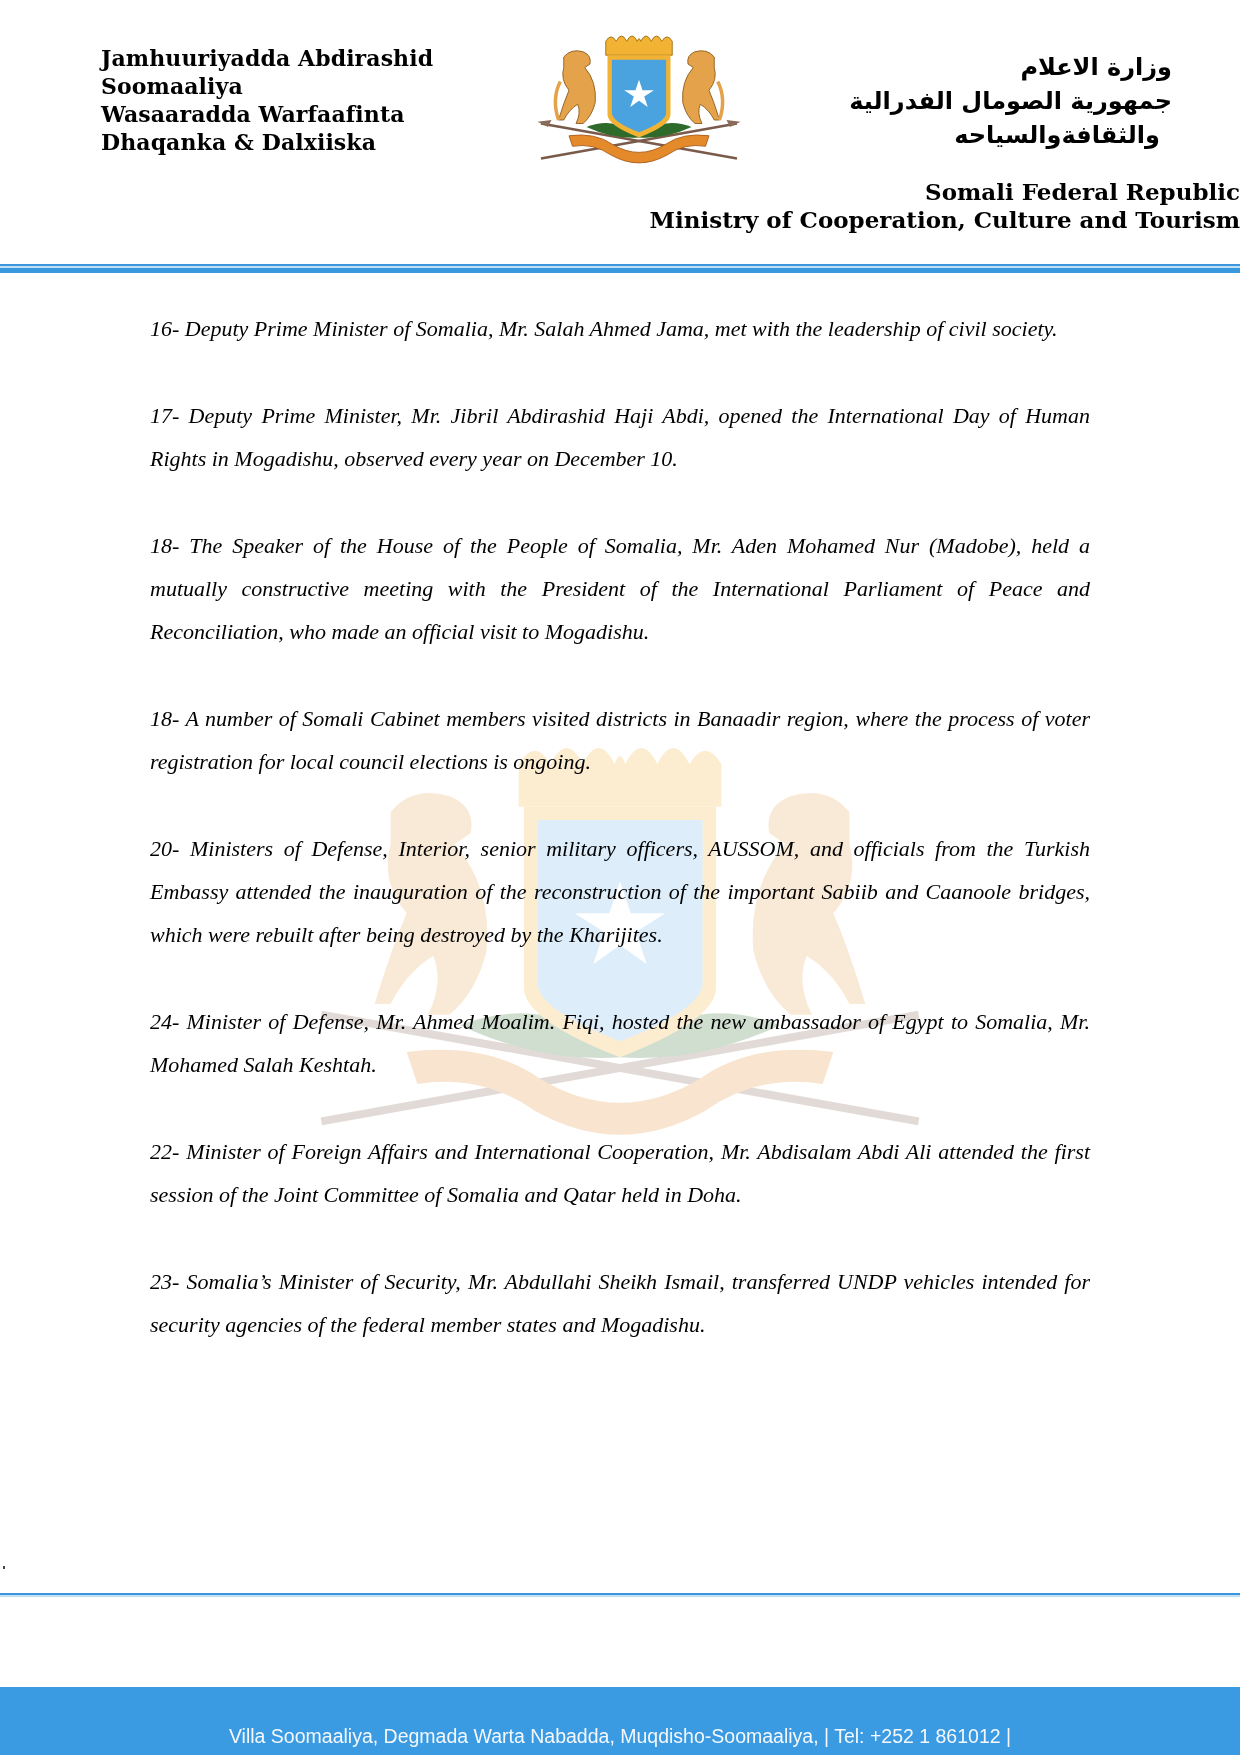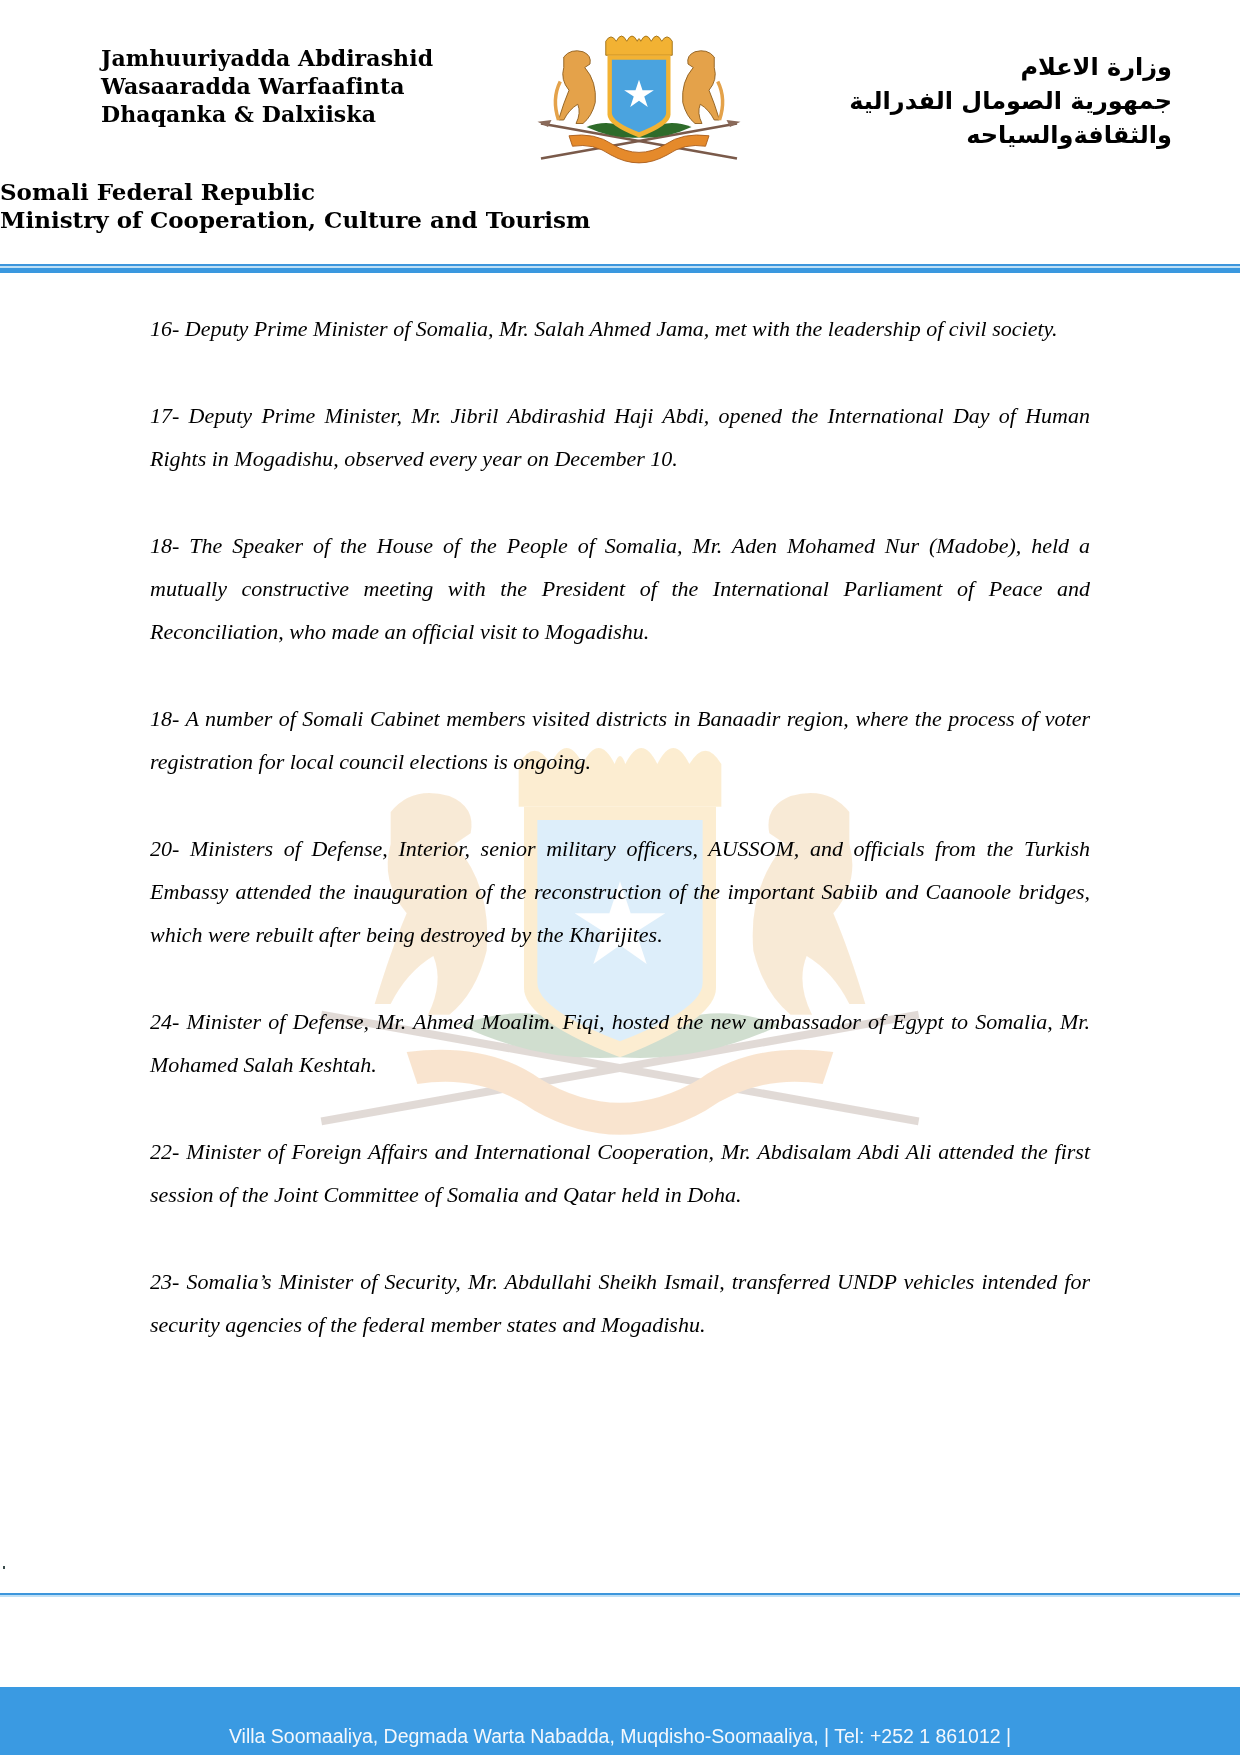--- a/index.html
+++ b/index.html
@@ -29,34 +29,34 @@
       top: 50px;
       text-align: right;
       direction: rtl;
       font-family: "DejaVu Sans", sans-serif;
       font-weight: bold;
       font-size: 24px;
       line-height: 34px;
       letter-spacing: 1px;
     }
     .header-right div { white-space: nowrap; }
-    .header-right .l3 { }
+    .header-right .l3 { margin-right: 12px; }
     .emblem {
       position: absolute;
       left: 534px;
       top: 24px;
       width: 210px;
       height: 150px;
     }
     .header-center {
       position: absolute;
       left: 0;
       width: 1240px;
       top: 178px;
-      text-align: left;
+      text-align: right;
       font-family: "DejaVu Serif", serif;
       font-weight: bold;
       font-size: 23px;
       line-height: 28px;
     }
     .rule-top {
       position: absolute;
       left: 0;
       top: 264px;
       width: 1240px;
@@ -117,20 +117,21 @@
       font-size: 19.5px;
       line-height: 28px;
     }
     .footer .inner { padding-top: 35px; }
   </style>
 </head>
 <body>
 
 <div class="header-left">
   <div>Jamhuuriyadda Abdirashid</div>
+  <div>Soomaaliya</div>
   <div>Wasaaradda Warfaafinta</div>
   <div>Dhaqanka &amp; Dalxiiska</div>
 </div>
 
 <svg class="emblem" viewBox="0 0 240 160" xmlns="http://www.w3.org/2000/svg">
 
   <line x1="8" y1="108" x2="232" y2="148" stroke="#7a5a4a" stroke-width="3"></line>
   <line x1="232" y1="108" x2="8" y2="148" stroke="#7a5a4a" stroke-width="3"></line>
   <polygon points="4,106 20,104 16,112" fill="#8a6a5a"></polygon>
   <polygon points="236,106 220,104 224,112" fill="#8a6a5a"></polygon>

